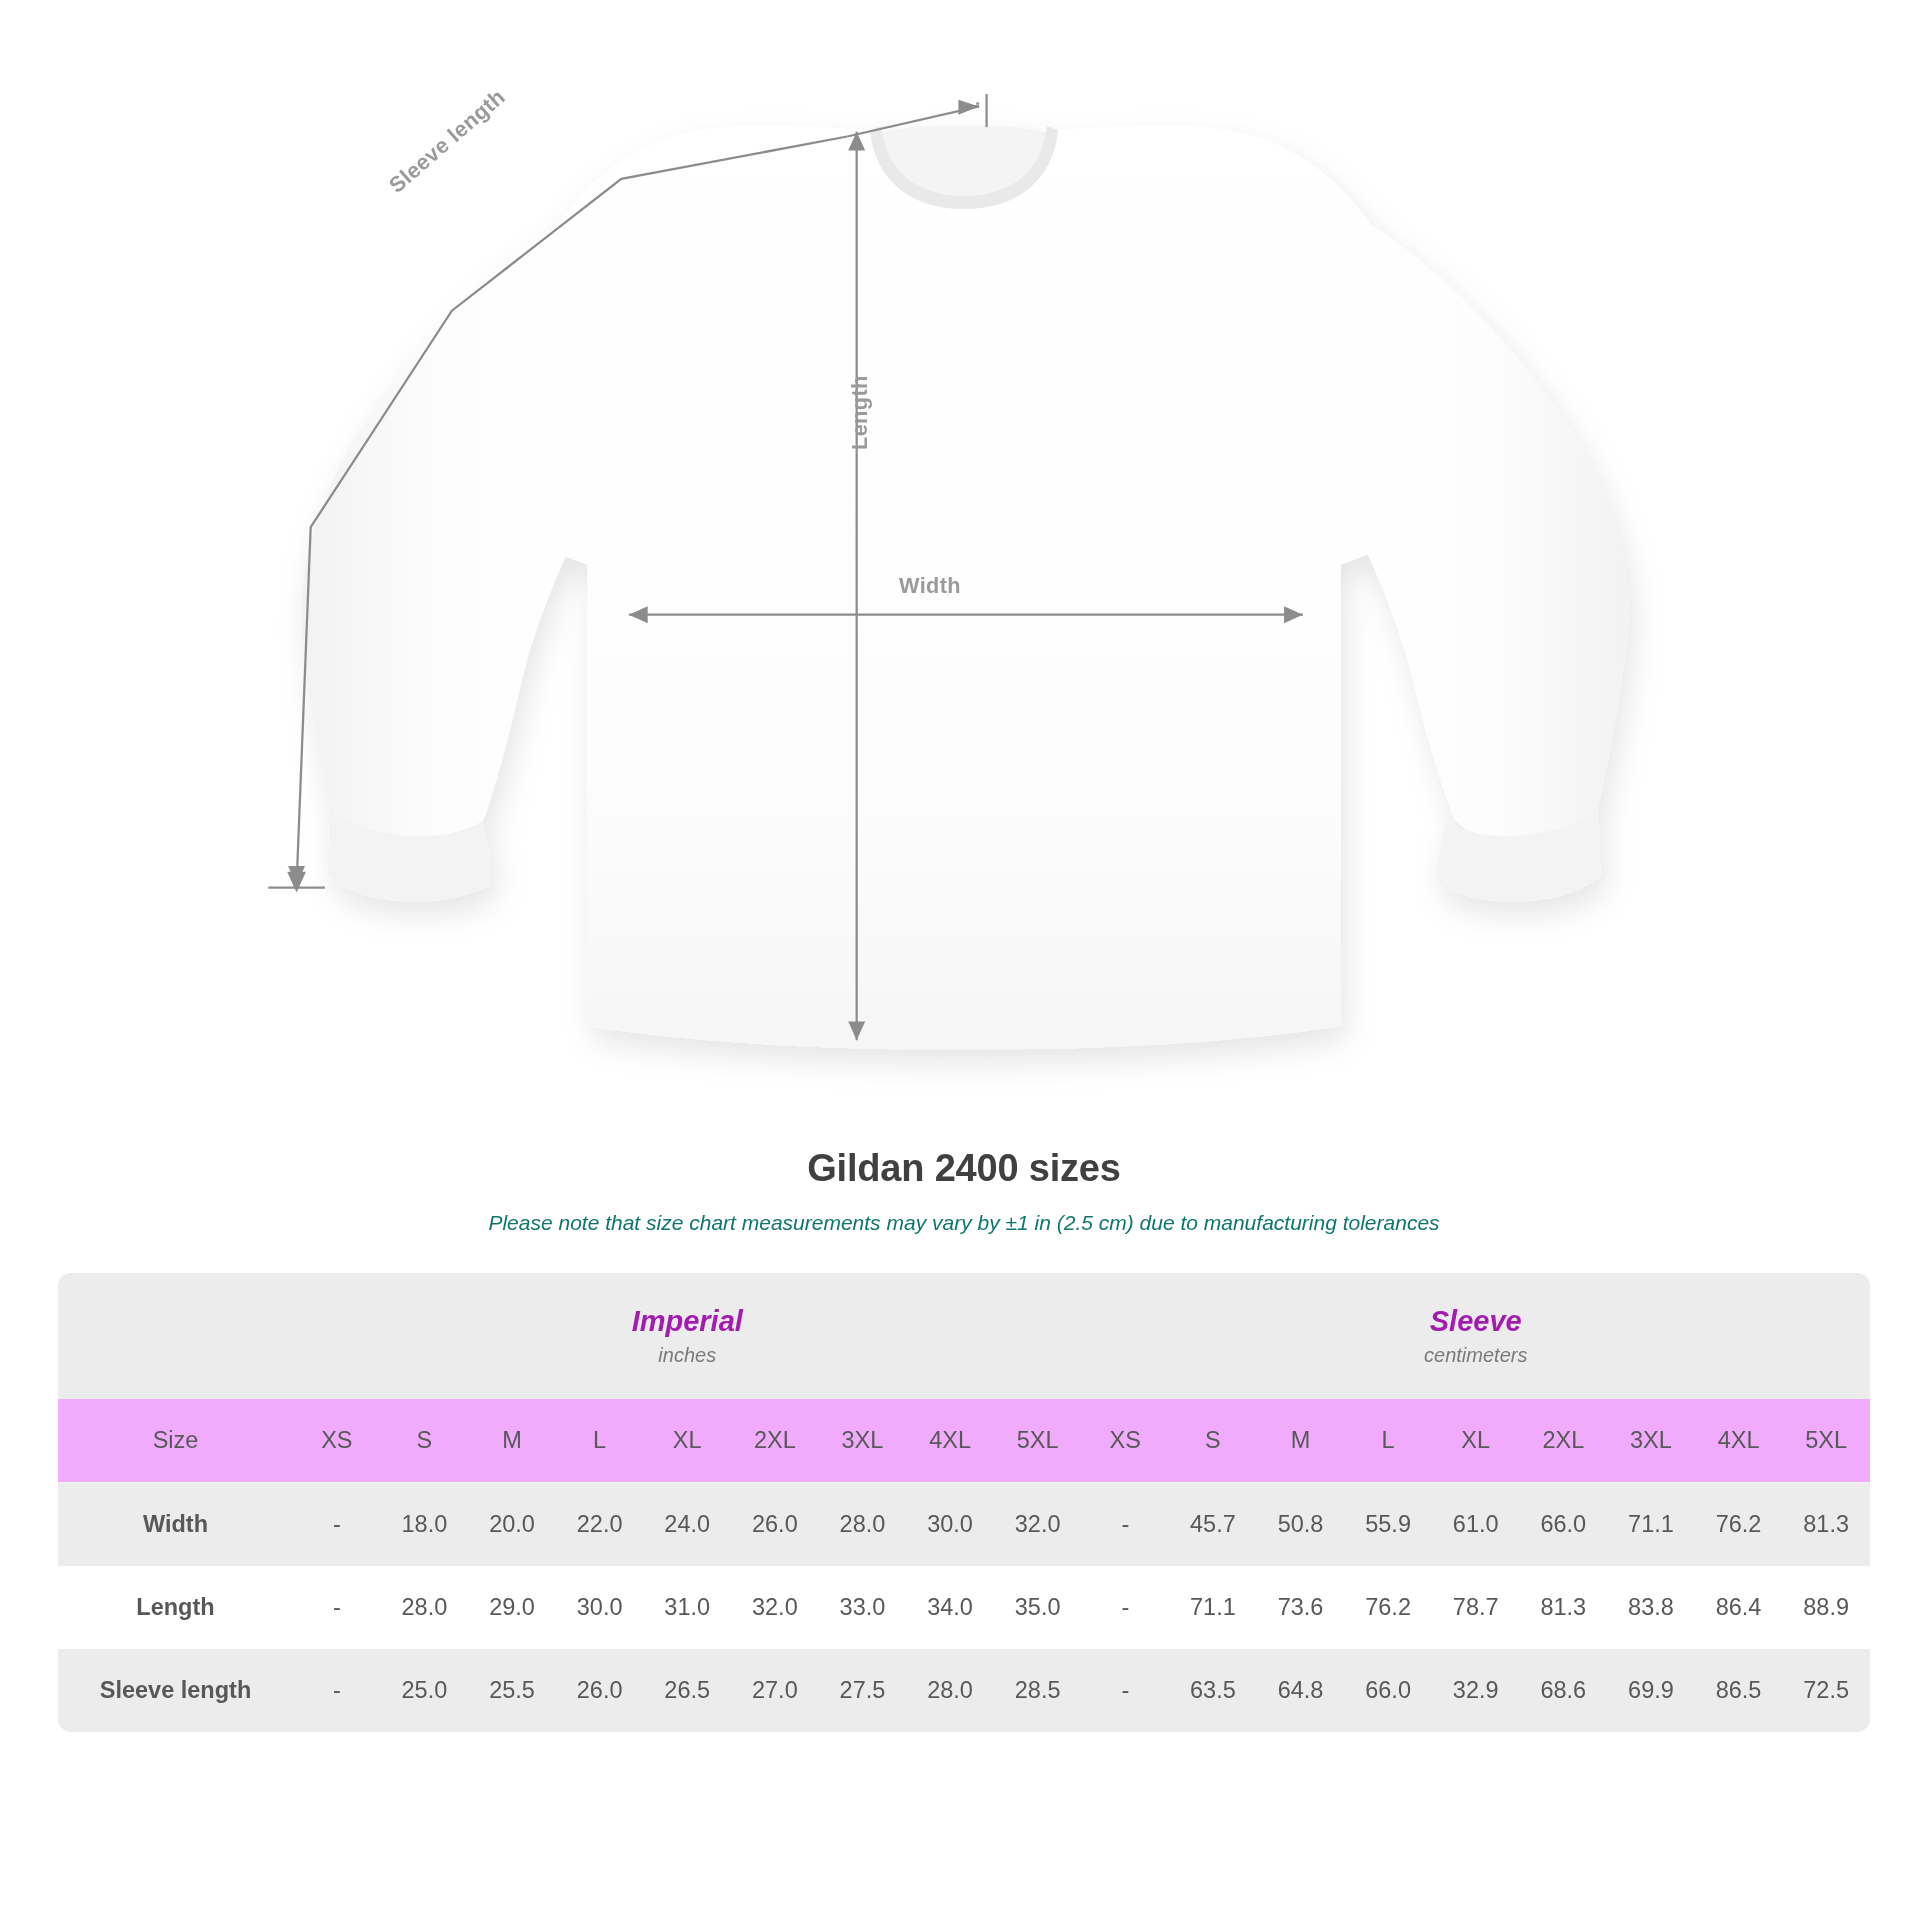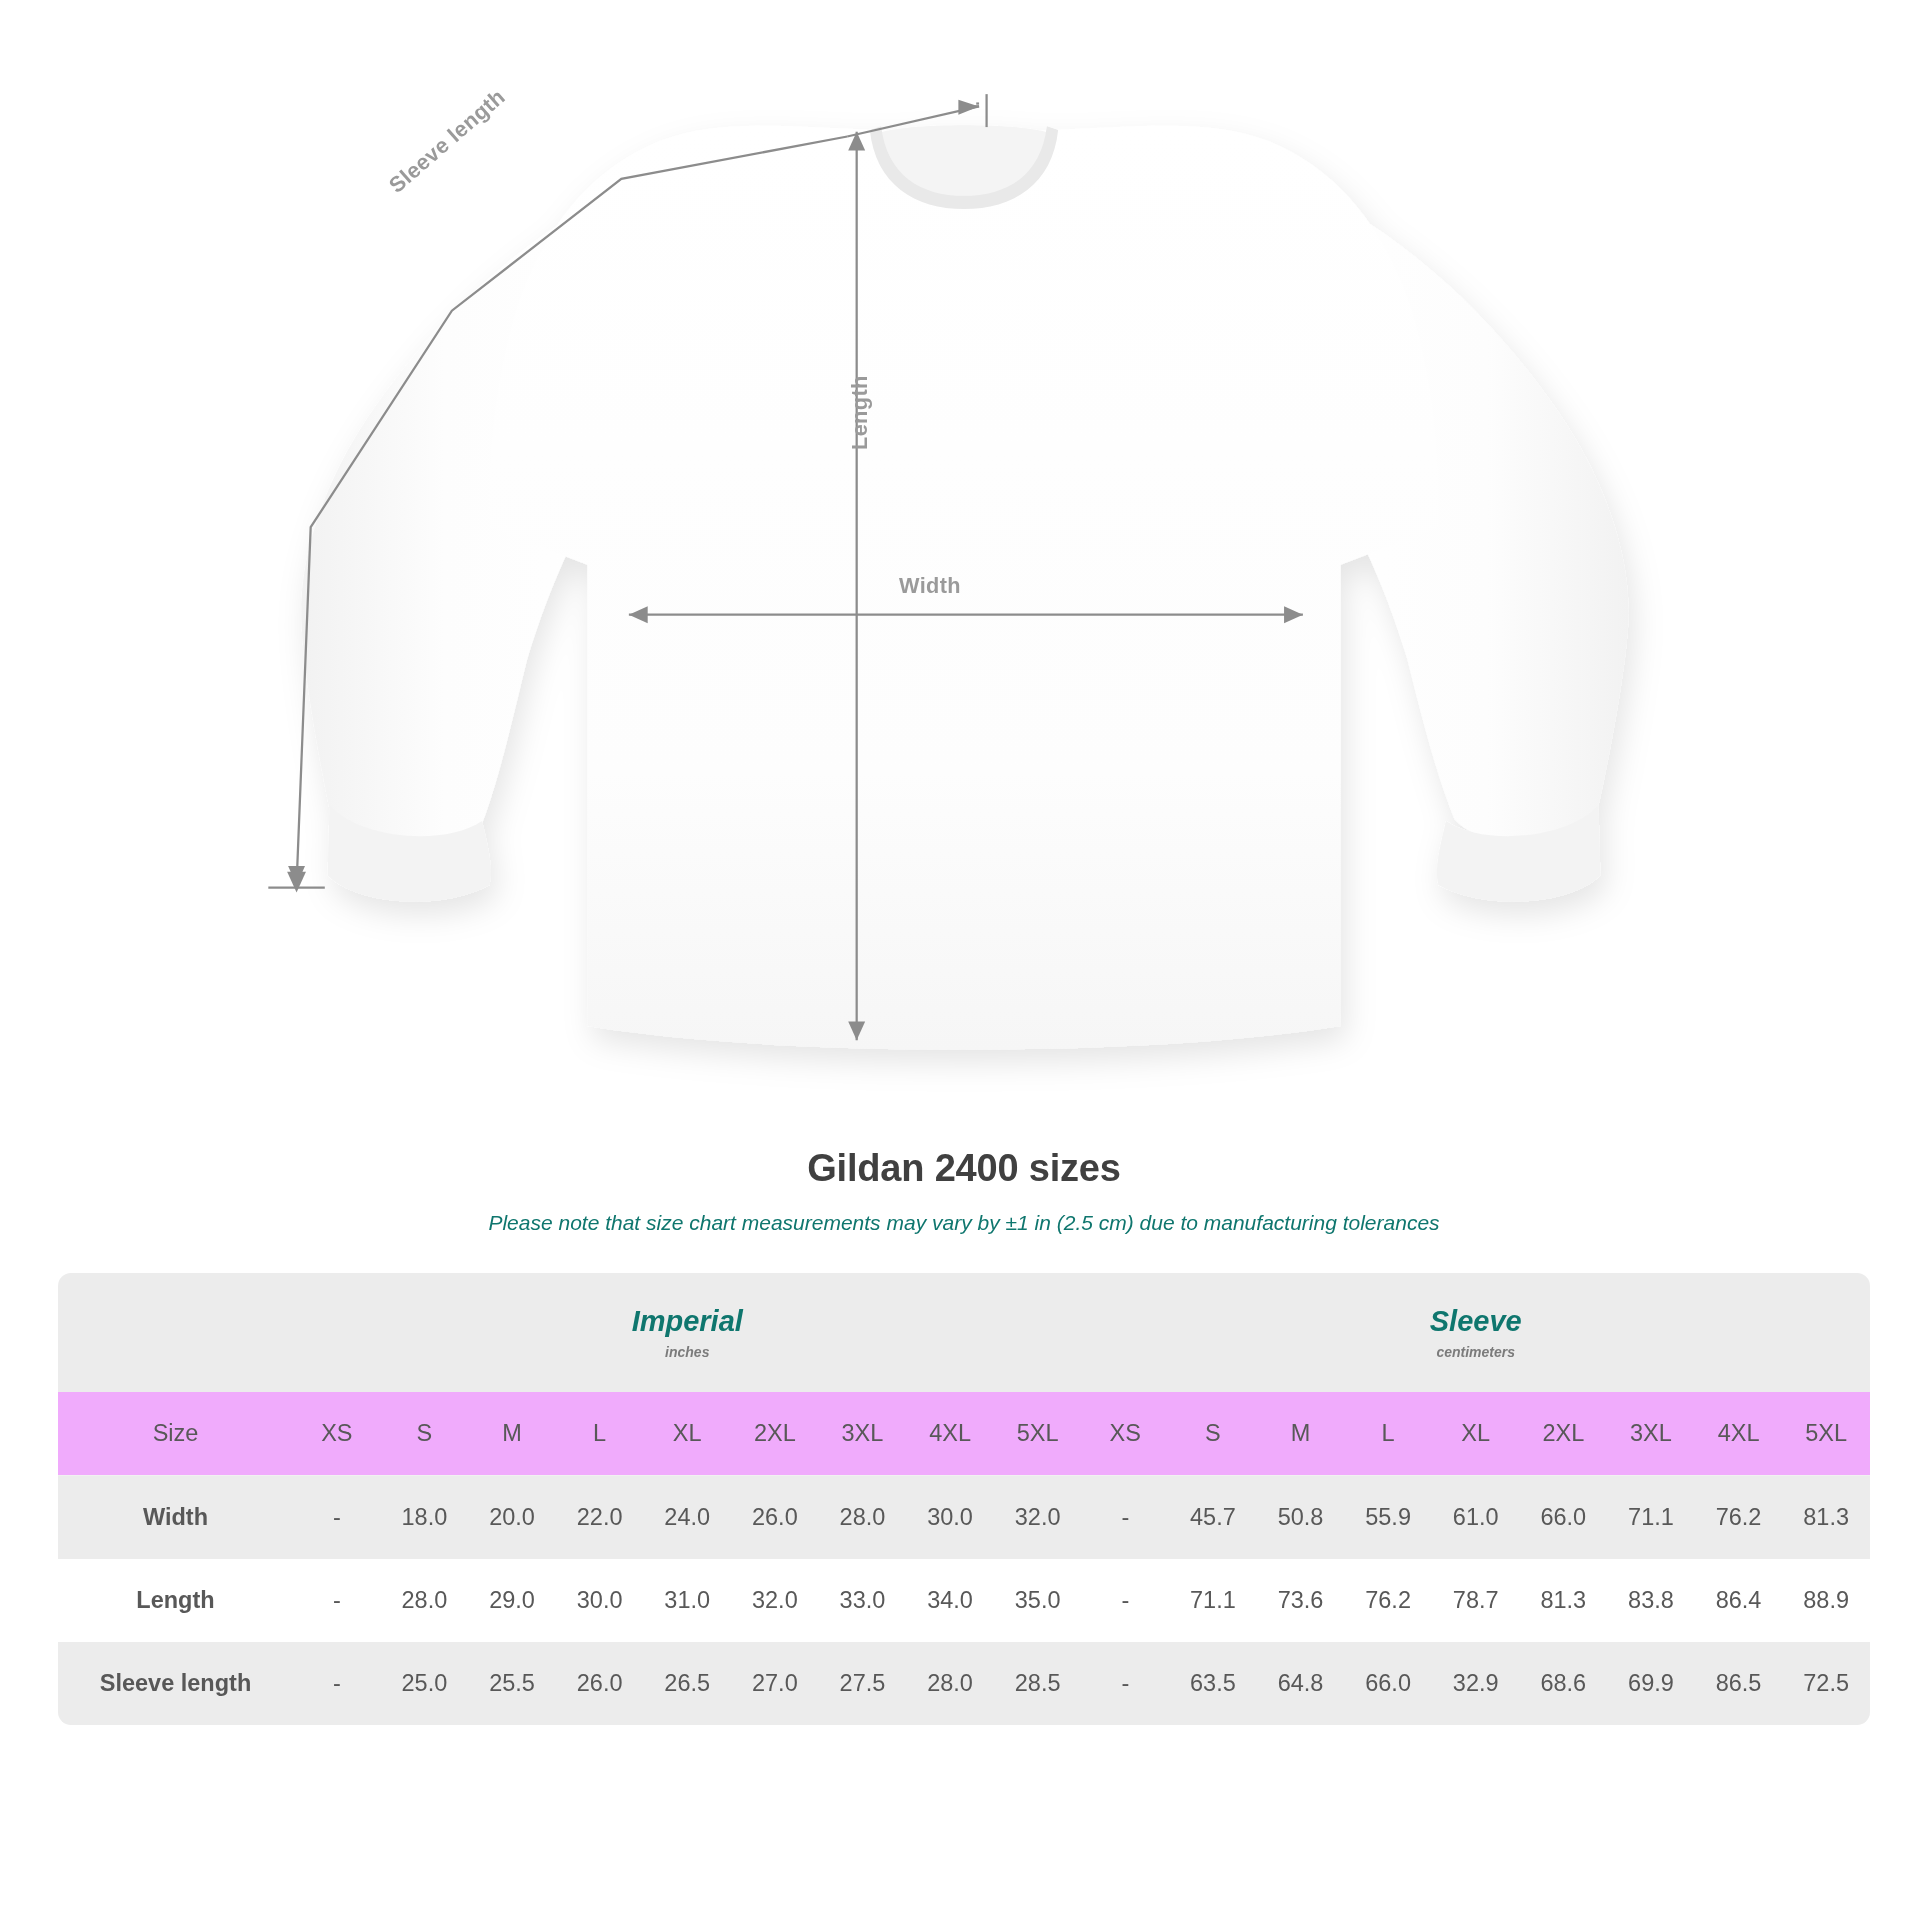--- a/index.html
+++ b/index.html
@@ -93,28 +93,27 @@
     vertical-align: middle;
   }
   .unit-row td {
     background: #ececec;
     padding: 32px 0 32px 0;
   }
   .unit-main {
     font-size: 29px;
     font-weight: bold;
     font-style: italic;
-    color: #0f766e;
+    color: #a21caf;
   }
   .unit-sub {
-    font-size: 14px;
+    font-size: 20px;
     font-style: italic;
     color: #7b7b7b;
     margin-top: 5.6px;
-    font-weight: bold;
   }
   .head-row td {
     background: #f0abfc;
     padding: 28px 0;
     font-size: 23.5px;
     font-weight: normal;
     color: #585858;
     border-bottom: 0.9px solid #f1f1f1;
   }
   .head-row td.rowhead {

